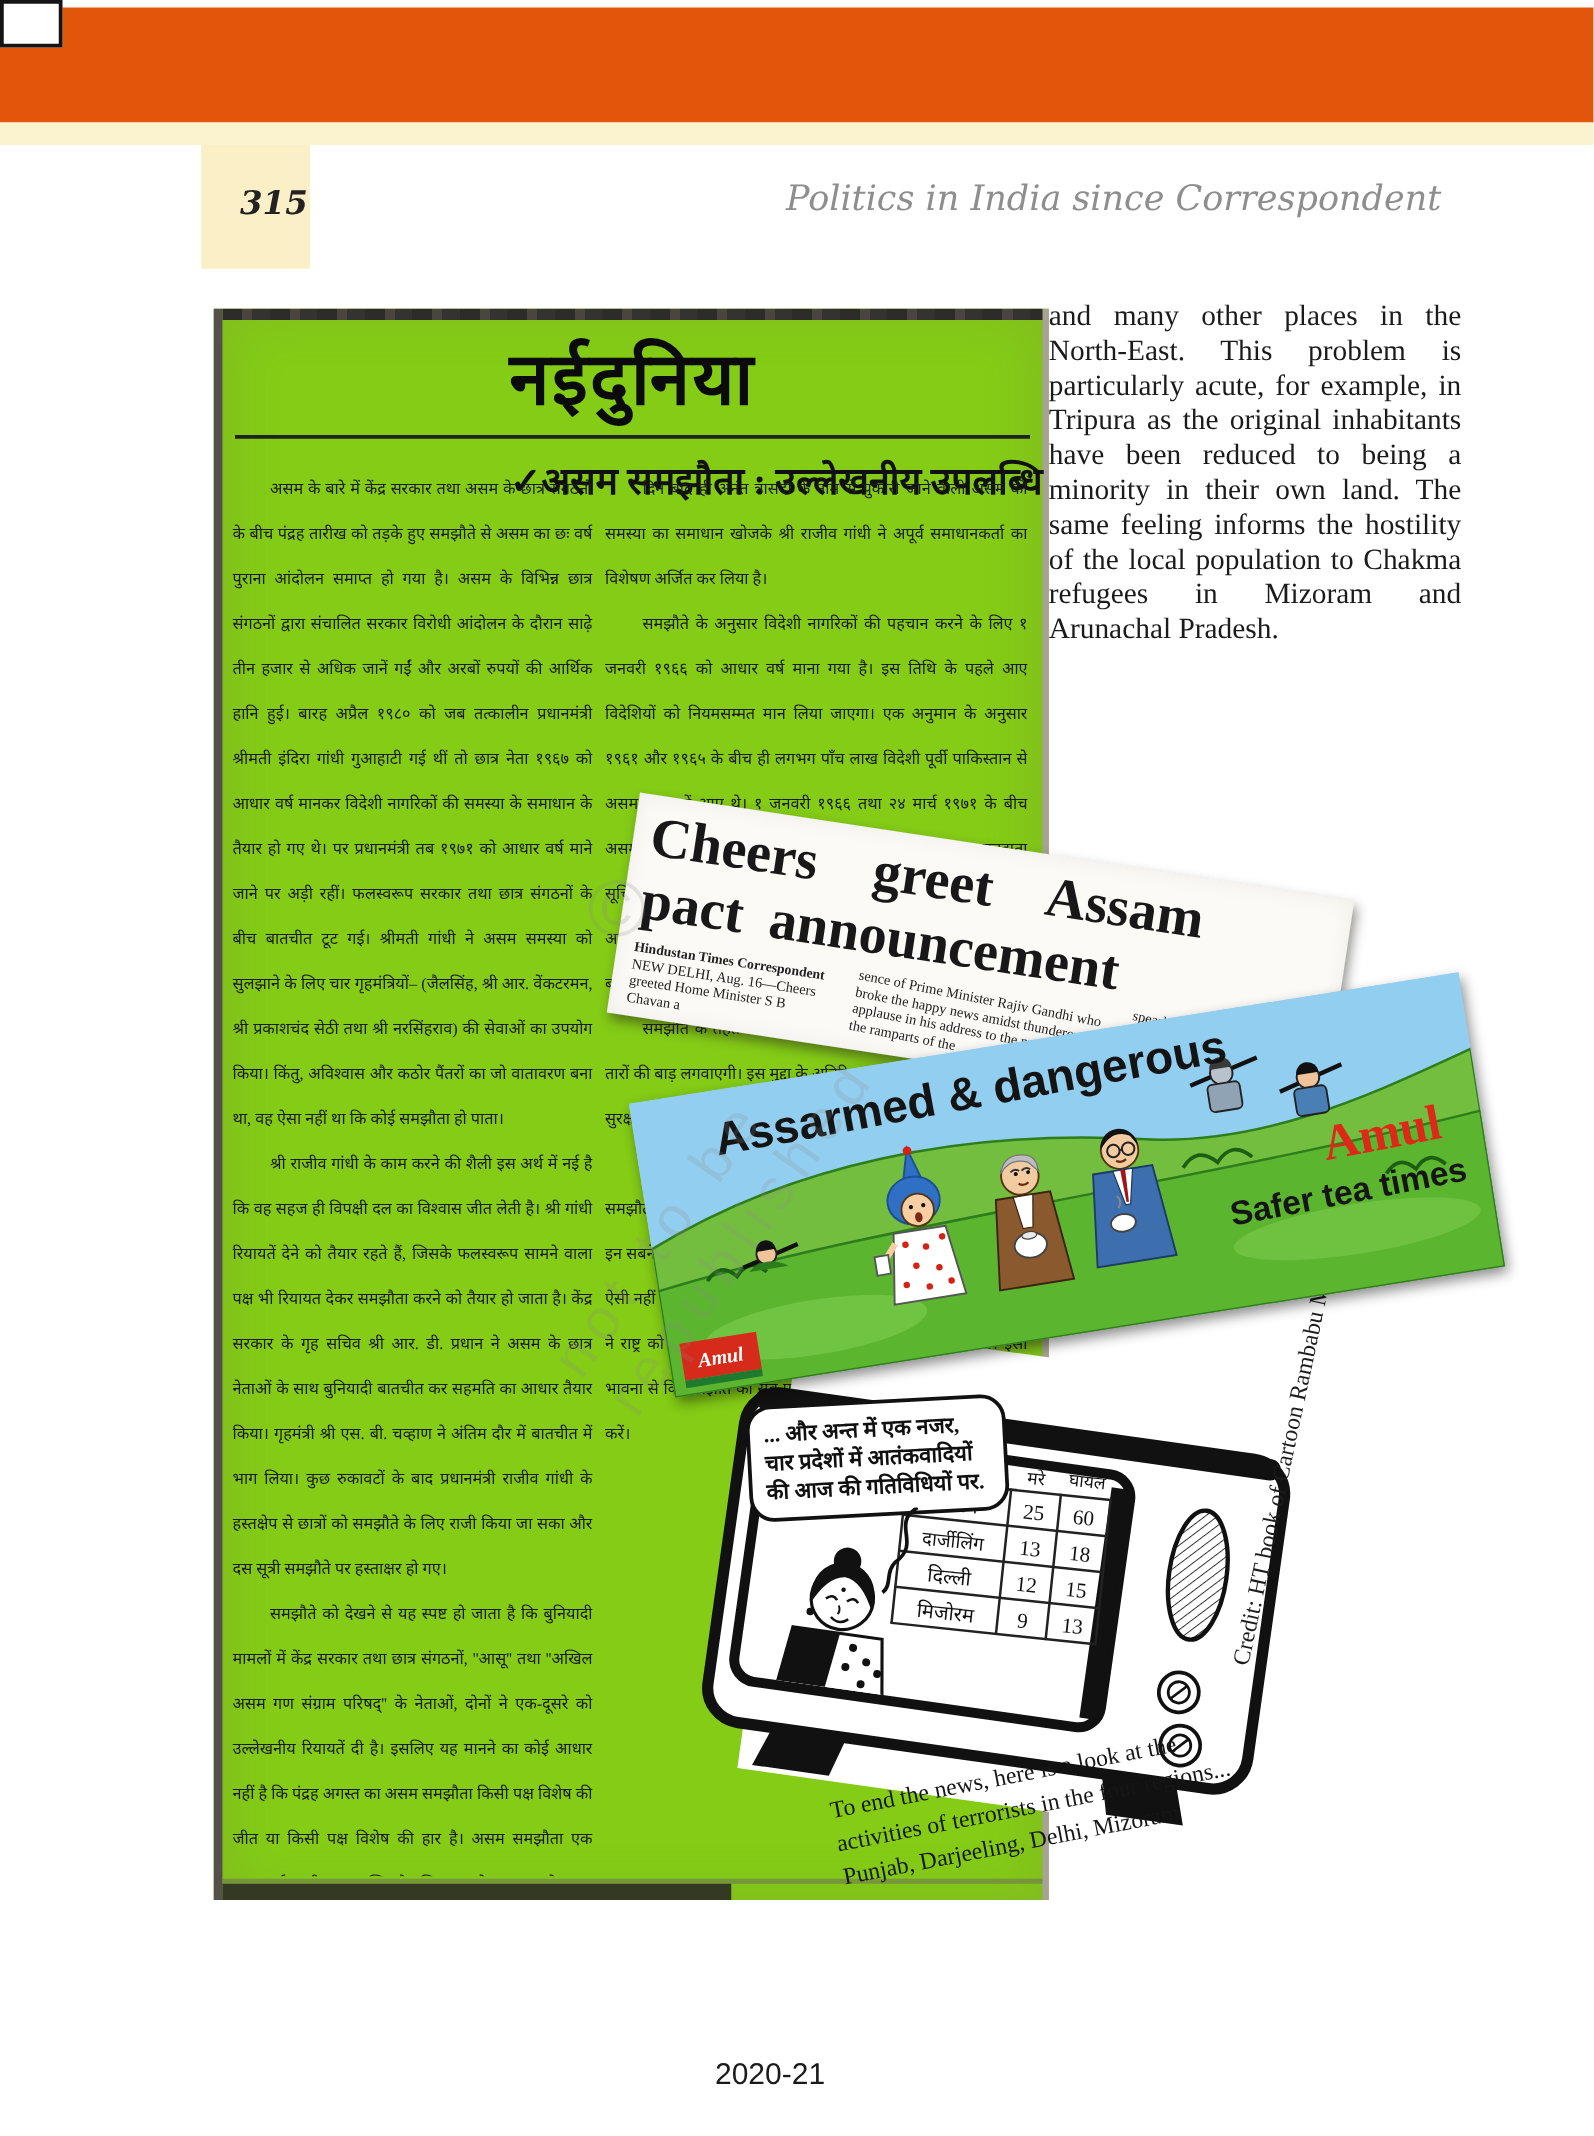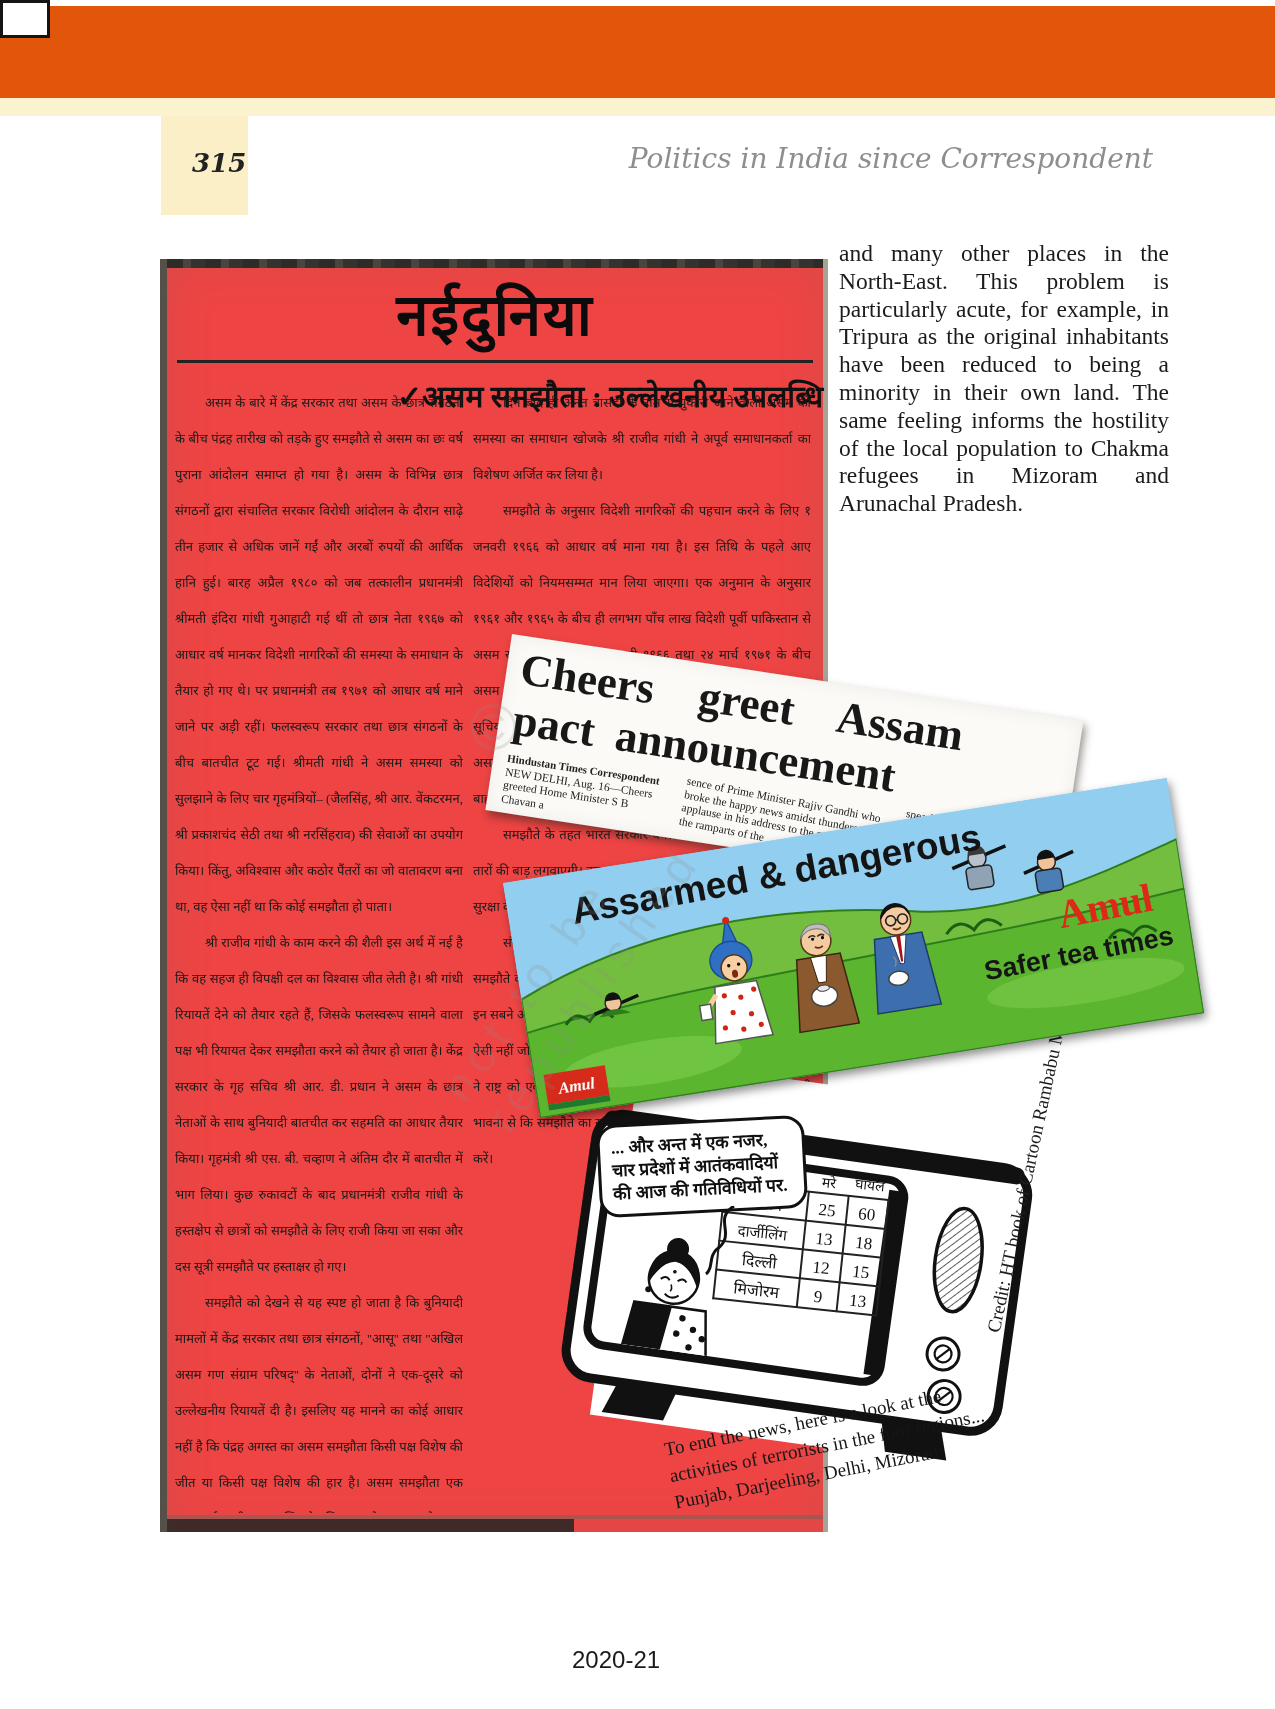--- a/index.html
+++ b/index.html
@@ -9,23 +9,23 @@
 
   
   .corner-box{left:0;top:0;width:44px;height:32px;background:#fff;border:3px solid #141414;z-index:10;}
   .orange-band{left:0;top:6px;width:1275px;height:92px;background:#e2560b;z-index:1;}
   .cream-strip{left:0;top:98px;width:1275px;height:18px;background:#fbf2d0;z-index:1;}
   .cream-block{left:161px;top:116px;width:87px;height:99px;background:#faefc6;z-index:1;}
   .page-num{left:192px;top:148px;font:italic bold 26px "DejaVu Serif",serif;color:#222;z-index:2;}
   .running-head{right:122px;top:142px;font:italic 28px "DejaVu Serif",serif;color:#8e8e8e;z-index:2;}
 
   
-  .newspaper{left:160px;top:247px;width:656px;height:1273px;background:#ef4444;z-index:1;
+  .newspaper{left:171px;top:247px;width:656px;height:1273px;background:#84cc16;z-index:1;
              border-left:7px solid #55514a;border-right:5px solid #a7a196;
-             box-shadow:inset 0 0 46px rgba(115,105,85,.20);margin-top:12px;}
+             box-shadow:inset 0 0 46px rgba(115,105,85,.20);}
   .torn-top{left:0;top:0;width:100%;height:9px;
             background:repeating-linear-gradient(90deg,#2e2c29 0 16px,#4a463f 16px 24px,#35332f 24px 38px);}
   .smudge-a{left:0;bottom:0;width:62%;height:13px;background:#292723;opacity:.88;}
   .smudge-b{left:0;bottom:13px;width:100%;height:4px;background:#6b665c;opacity:.5;}
   .masthead{width:100%;text-align:center;padding-top:14px;font:bold 58px "Liberation Serif",serif;
             letter-spacing:2px;color:#0b0b0b;}
   .mast-rule{margin:8px 10px 0;border-top:3px solid #222;}
   .np-headline{width:100%;text-align:right;margin-top:12px;font:bold 30px "Liberation Serif",serif;color:#101010;}
   .np-col{overflow:hidden;}
   .np-col p{margin:0;font-family:"Liberation Serif",serif;font-size:13px;line-height:36px;

